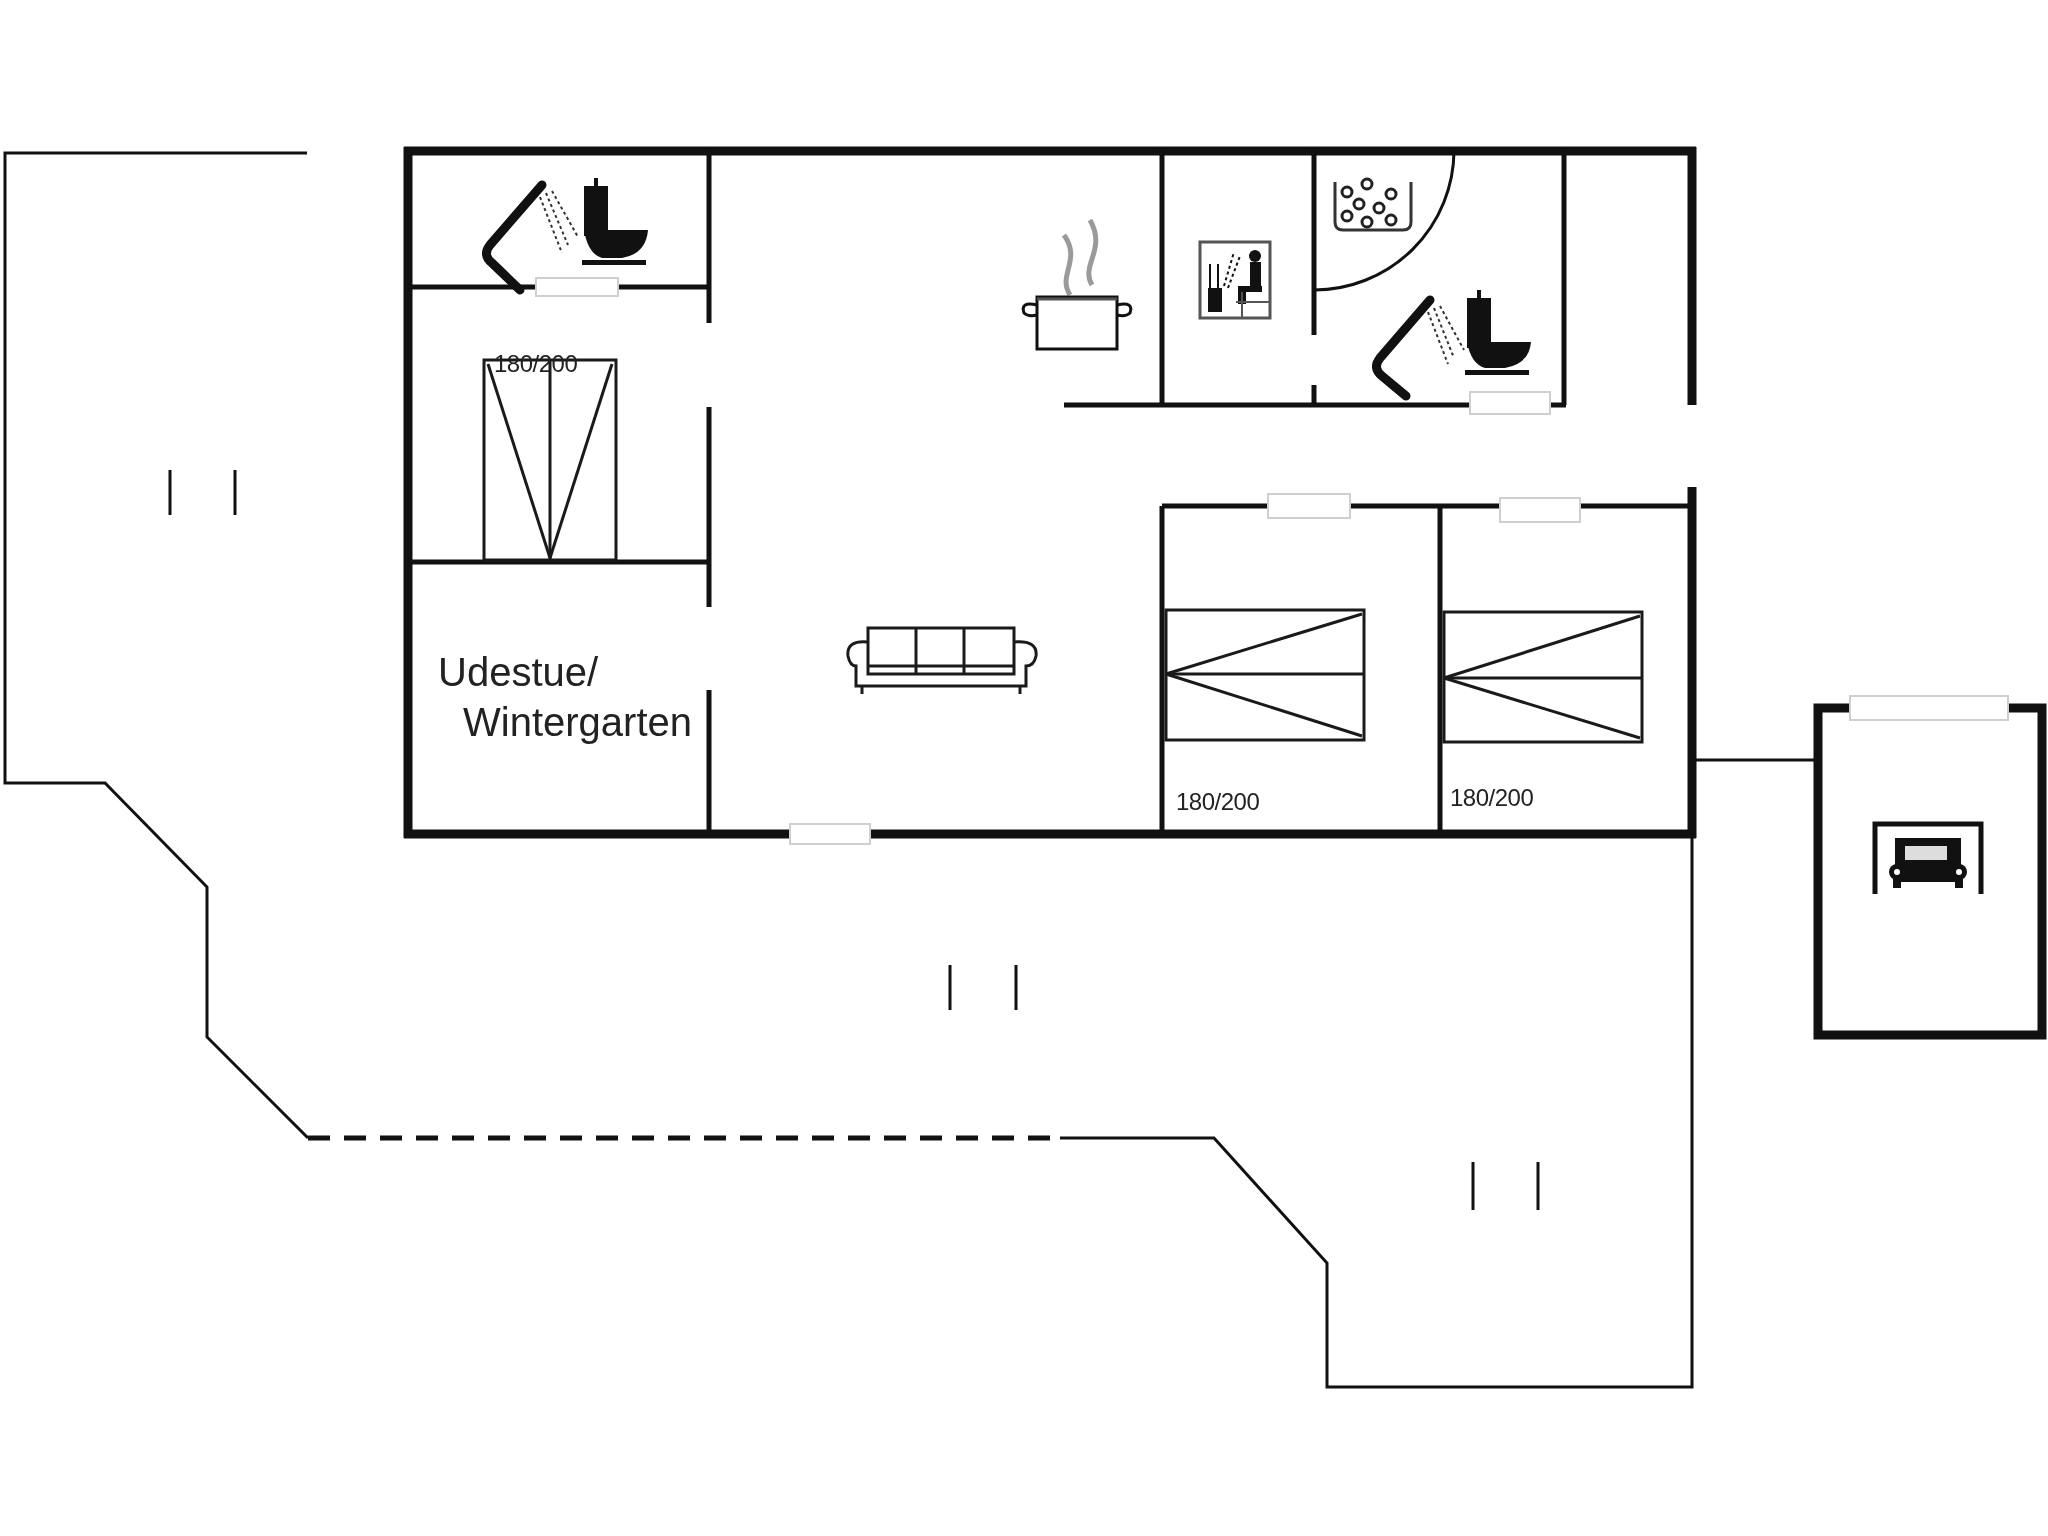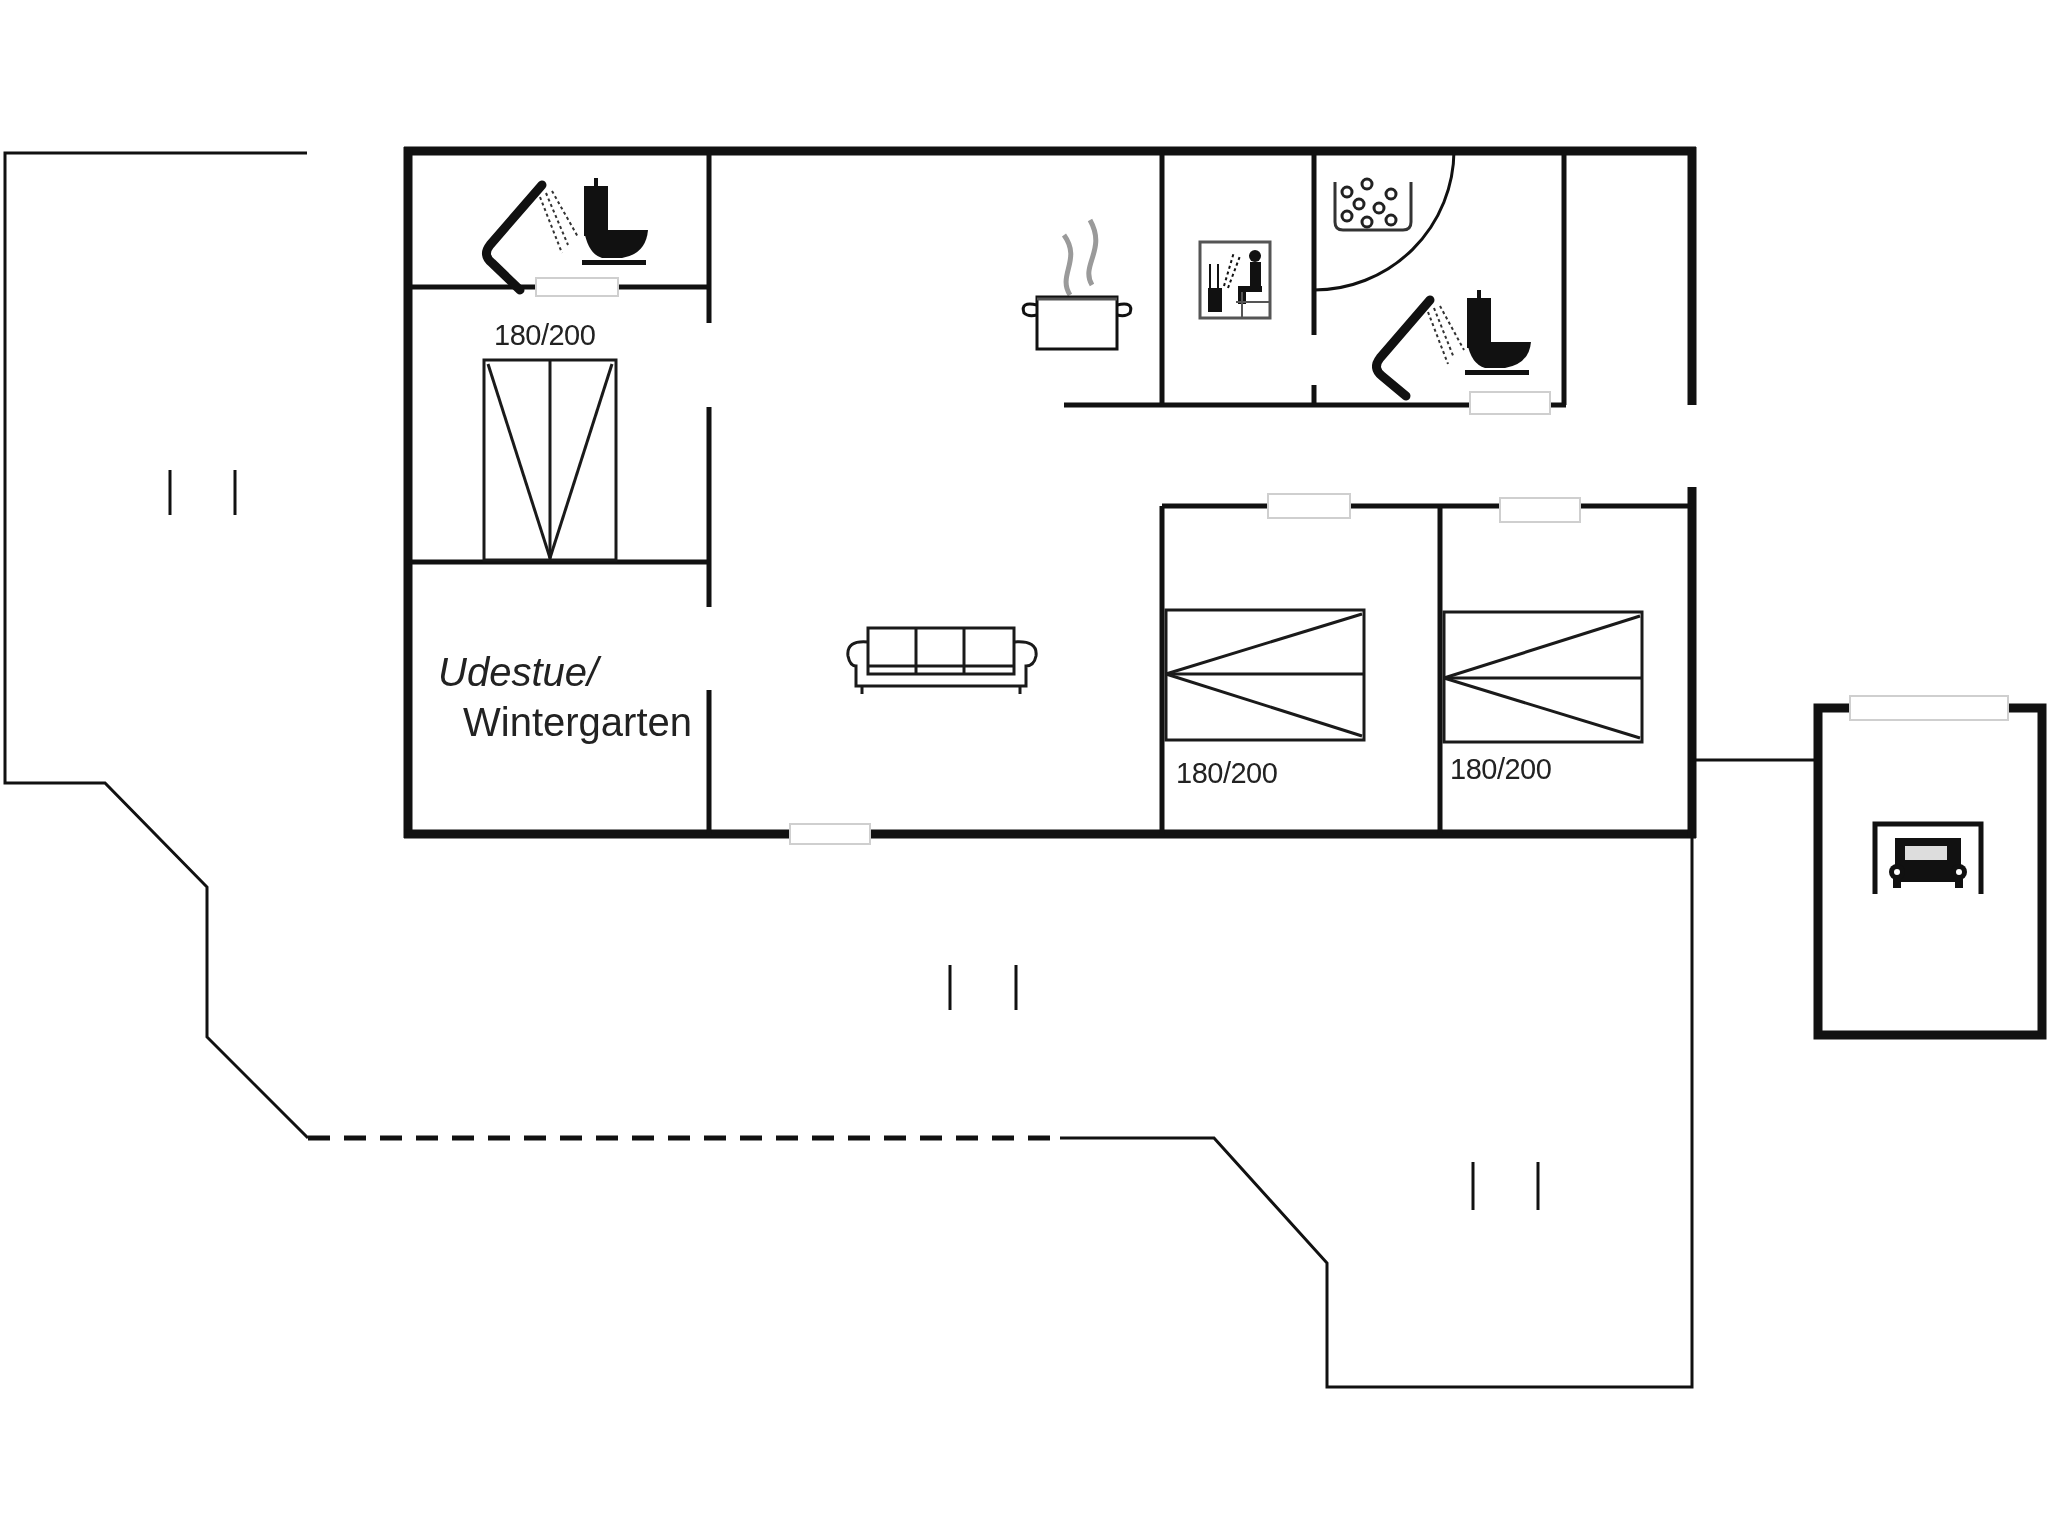--- a/index.html
+++ b/index.html
@@ -5,21 +5,21 @@
   html, body { margin: 0; padding: 0; background: #ffffff; }
   body { width: 2048px; height: 1536px; position: relative; overflow: hidden; font-family: "Liberation Sans", sans-serif; }
   #plan { position: absolute; left: 0; top: 0; width: 2048px; height: 1536px; }
   .wall { stroke: #111111; fill: none; stroke-linecap: butt; }
   .thick { stroke-width: 9; }
   .mid { stroke-width: 5; }
   .thin { stroke-width: 3; }
   .window { stroke: #cfcfcf; stroke-width: 2; fill: none; }
   .furn { stroke: #1a1a1a; fill: none; stroke-width: 3; }
   .label { position: absolute; color: #222222; font-family: "Liberation Sans", sans-serif; white-space: nowrap; line-height: 1.2; }
-  .bed-label { font-size: 29px; letter-spacing: -0.5px; }
+  .bed-label { font-size: 24px; letter-spacing: -0.5px; margin-top: 32px; }
   .room-label { font-size: 40px; }
 </style>
 </head>
 <body>
 
 <svg id="plan" viewBox="0 0 2048 1536" xmlns="http://www.w3.org/2000/svg">
 
   <g>
     <polyline class="wall thin" points="307,153 5,153 5,783 105,783 207,887 207,1037 308,1138"></polyline>
     <line class="wall mid" x1="308" y1="1138" x2="1060" y2="1138" stroke-dasharray="22,14"></line>
@@ -202,17 +202,17 @@
     <circle cx="86" cy="50" r="8" fill="#111"></circle>
     <circle cx="24" cy="50" r="3" fill="#fff"></circle>
     <circle cx="86" cy="50" r="3" fill="#fff"></circle>
     <rect x="20" y="56" width="8" height="10" fill="#111"></rect>
     <rect x="82" y="56" width="8" height="10" fill="#111"></rect>
   </g>
 </svg>
 
 <div class="label bed-label" style="left:494px; top:318px;">180/200</div>
 
-<div class="label room-label" style="left:438px; top:648px;font-style:italic;">Udestue/</div>
+<div class="label room-label" style="left:438px; top:648px;">Udestue/</div>
 <div class="label room-label" style="left:463px; top:698px;">Wintergarten</div>
 
 <div class="label bed-label" style="left:1176px; top:756px;">180/200</div>
 <div class="label bed-label" style="left:1450px; top:752px;">180/200</div>
 
 </body></html>

